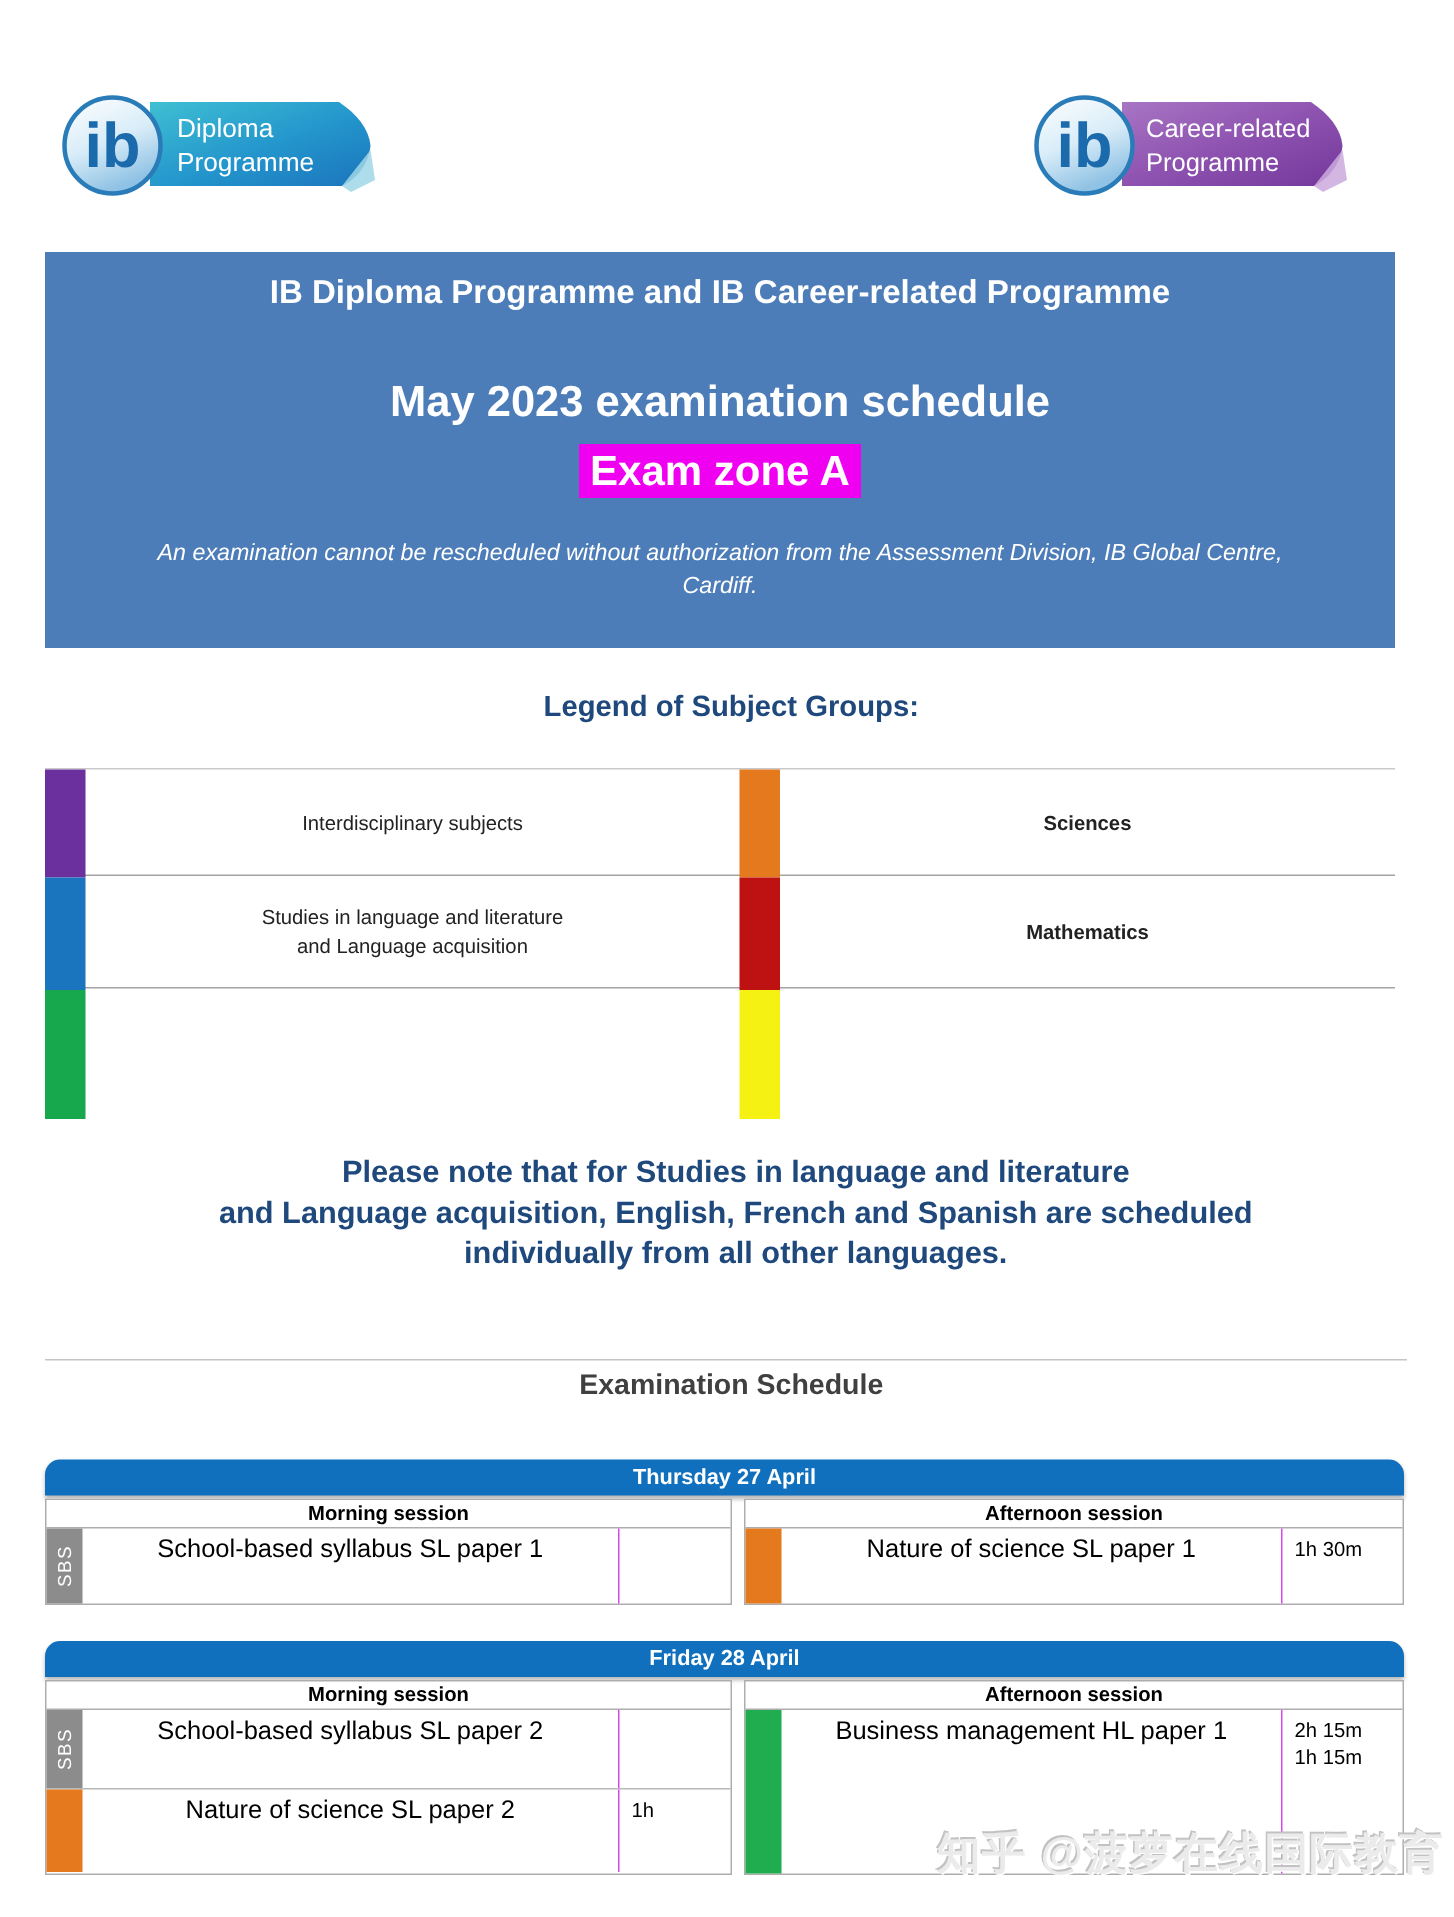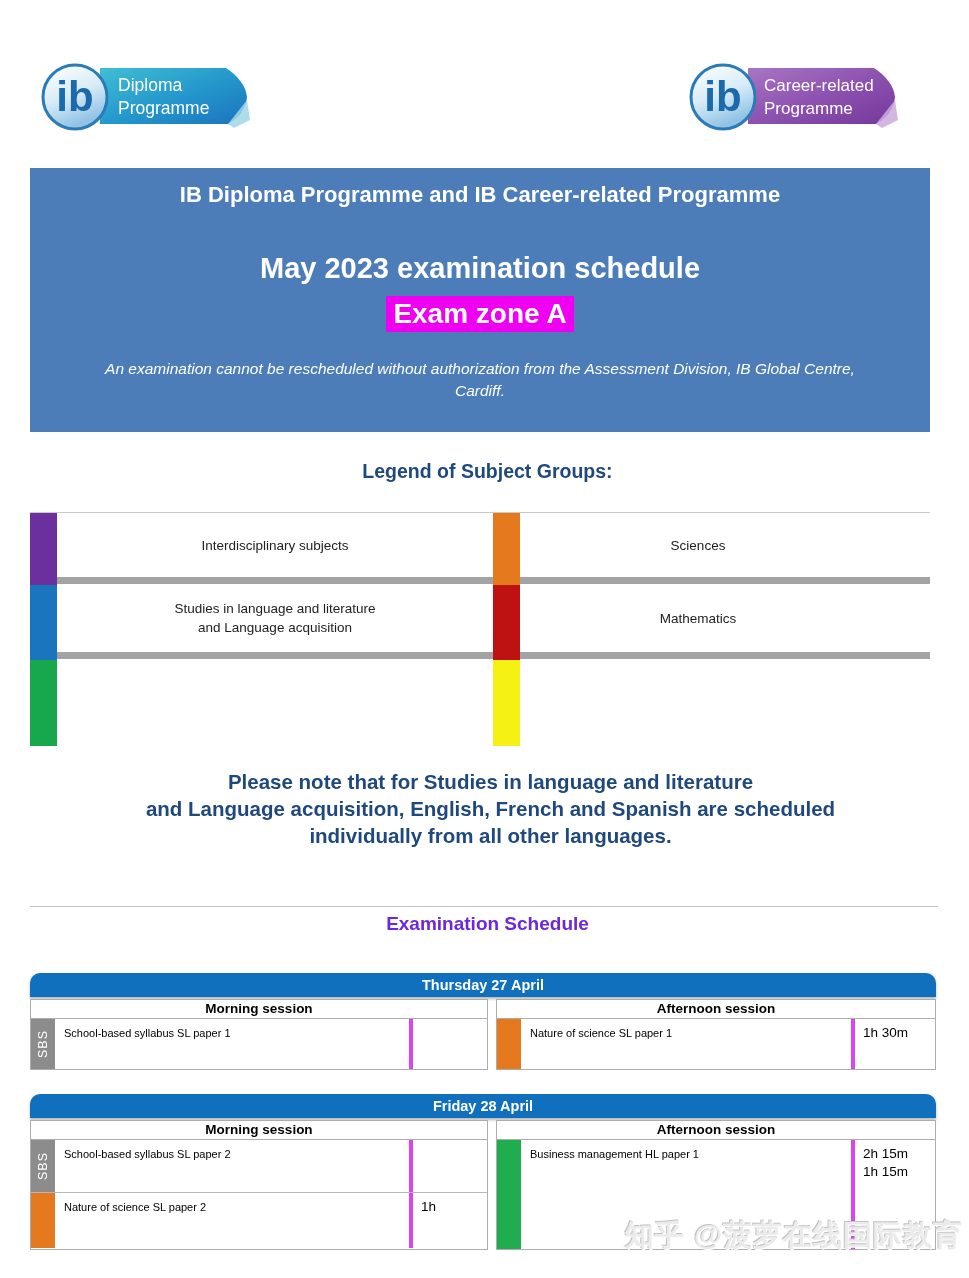--- a/index.html
+++ b/index.html
@@ -19,26 +19,26 @@
   .hero-sub   { margin-top:44px; font-size:29px; font-weight:bold; }
   .hero-zone  { display:inline-block; margin-top:11px; font-size:28px; font-weight:bold; padding:2px 7px; }
   .hero-note  { margin-top:26px; font-style:italic; font-size:15.5px; line-height:22px; white-space:pre-line; }
 
   .section-heading { position:absolute; left:6px; right:0; text-align:center; font-weight:bold; }
   .legend-heading { top:460px; font-size:19.5px; }
   .sched-heading  { top:913px; font-size:19px; }
 
   
   .legend { position:absolute; left:30px; top:512px; width:900px; height:232px; border-top:1px solid #c9c9c9; }
-  .legend-row { display:flex; border-bottom:7px solid #a3a3a3; }
+  .legend-row { display:flex; border-bottom:1px solid #a3a3a3; }
   .legend-row.r1 { height:71px; } .legend-row.r2 { height:75px; } .legend-row.r3 { height:78px; }
   .legend-cell { display:flex; align-items:center; justify-content:center; text-align:center;
                  font-size:13.5px; color:#222; white-space:pre-line; line-height:19px; }
   .legend-cell.lc-left  { margin-left:27px; width:436px; }
-  .legend-cell.lc-right { width:410px; }
+  .legend-cell.lc-right { margin-left:27px; width:410px;font-weight:bold; }
   .legend-barcol { position:absolute; width:27px; top:0; }
   .legend-barcol.bc-left { left:0; } .legend-barcol.bc-right { left:463px; }
   .legend-barcol .seg1 { height:72px; } .legend-barcol .seg2 { height:75px; } .legend-barcol .seg3 { height:86px; }
 
   
   .notice { position:absolute; left:12px; right:0; top:768px; text-align:center;
             font-size:20.5px; font-weight:bold; line-height:27px; white-space:pre-line; }
 
   .divider { position:absolute; left:30px; top:906px; width:908px; height:0; border-top:1px solid #c4c4c4; }
 
@@ -49,21 +49,21 @@
              text-align:center; line-height:24px; box-shadow:0 2px 3px rgba(90,90,90,.45); }
   .halves { display:flex; gap:8px; margin-top:2px; }
   .half { border:1px solid #adadad; background:#fff; }
   .half-left  { width:458px; } .half-right { width:440px; }
   .session-head { height:19px; line-height:18px; text-align:center; font-weight:bold; font-size:13.5px;
                   border-bottom:1px solid #adadad; }
   .block { display:flex; align-items:stretch; }
   .block + .block { border-top:1px solid #b8b8b8; }
   .tagbar { width:24px; flex:0 0 24px; display:flex; align-items:center; justify-content:center; }
   .tagbar span { writing-mode:vertical-rl; transform:rotate(180deg); color:#fff; font-size:12.5px; letter-spacing:1px; }
-  .examcell { flex:1; padding:5px 9px; font-size:11px; border-right:4px solid #d946ef; line-height:18px; }
+  .examcell { flex:1; padding:5px 9px; font-size:17px; border-right:1px solid #d946ef; line-height:18px;text-align:center; }
   .durcell  { padding:5px 8px; font-size:13.5px; line-height:18px; }
   .half-left  .durcell { width:74px; flex:0 0 74px; }
   .half-right .durcell { width:80px; flex:0 0 80px; }
   .h50  { min-height:50px; } .h52 { min-height:52px; } .h56 { min-height:56px; } .h109 { min-height:109px; }
 
   
   .watermark { position:absolute; top:1216px; right:6px; font-size:29px; font-weight:bold;
                color:#ebebeb; text-shadow:1px 1px 0 #ffffff, -1px -1px 0 #c2c2c2; letter-spacing:1px; }
 
   svg text { font-family:"Liberation Sans", sans-serif; }
@@ -145,21 +145,21 @@
       <div class="seg3" style="background-color: rgb(245, 241, 18);"></div>
     </div>
   </div>
 
   <div class="notice" style="color: rgb(31, 73, 125);">Please note that for Studies in language and literature
 and Language acquisition, English, French and Spanish are scheduled
 individually from all other languages.</div>
 
   <div class="divider"></div>
 
-  <div class="section-heading sched-heading" style="color: #6d28d9; text-align: center;">Examination Schedule</div>
+  <div class="section-heading sched-heading" style="color: #404040; text-align: center;">Examination Schedule</div>
 
   <div class="day-table day-thu">
     <div class="day-bar" style="background-color: rgb(17, 112, 190);">Thursday 27 April</div>
     <div class="halves">
       <div class="half half-left">
         <div class="session-head">Morning session</div>
         <div class="block h50">
           <div class="tagbar" style="background-color: rgb(140, 140, 140);">
             <span>SBS</span>
           </div>

